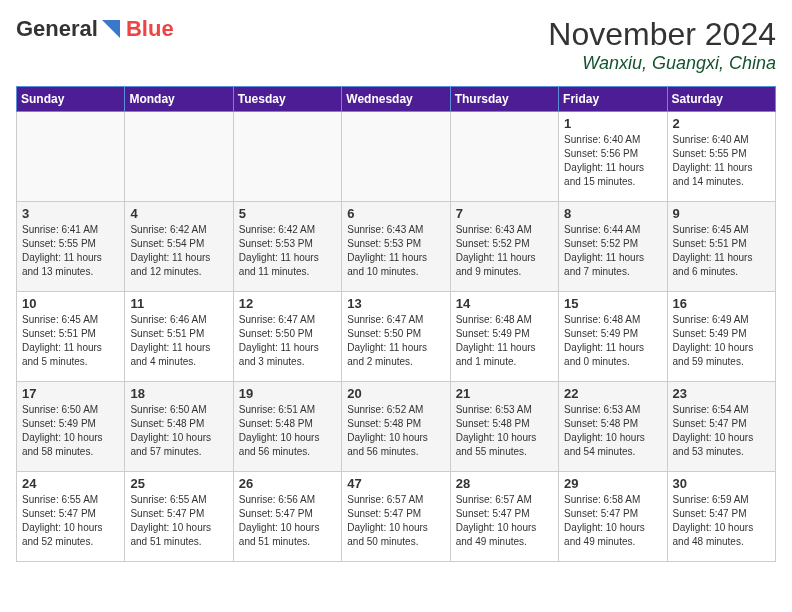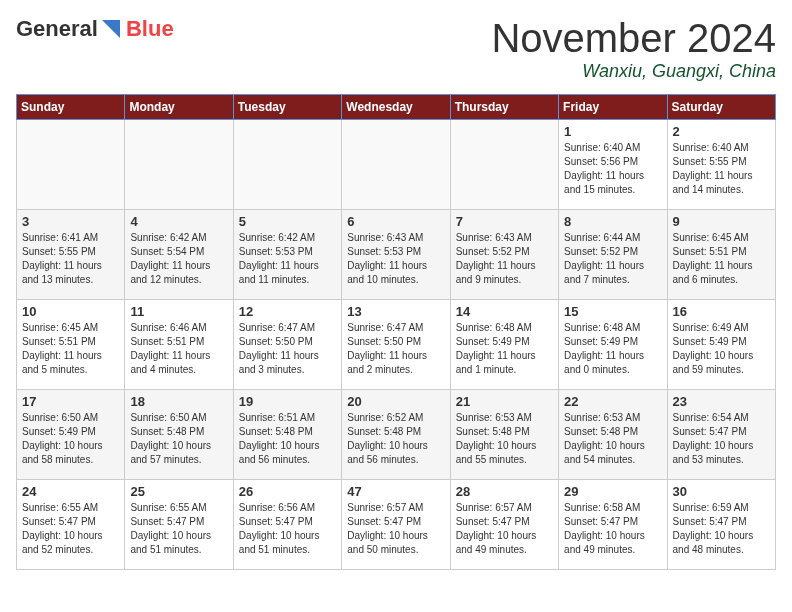--- a/index.html
+++ b/index.html
@@ -23,36 +23,36 @@
     }
     .logo-wrapper {
       display: flex;
       align-items: center;
       gap: 2px;
     }
     .title-area {
       text-align: right;
     }
     .month-title {
-      font-size: 40px;
+      font-size: 32px;
       font-weight: normal;
       color: #333;
     }
     .location {
       font-size: 18px;
       color: #14532d;
       font-style: italic;
     }
     table {
       width: 100%;
       border-collapse: collapse;
       table-layout: fixed;
     }
     thead tr th {
-      background: #7f1d1d;
+      background: #4c1d95;
       color: #fff;
       font-size: 12px;
       font-weight: bold;
       padding: 5px 4px;
       text-align: left;
       border: 1px solid #5a90d9;
     }
     tbody tr td {
       vertical-align: top;
       border: 1px solid #ccc;

